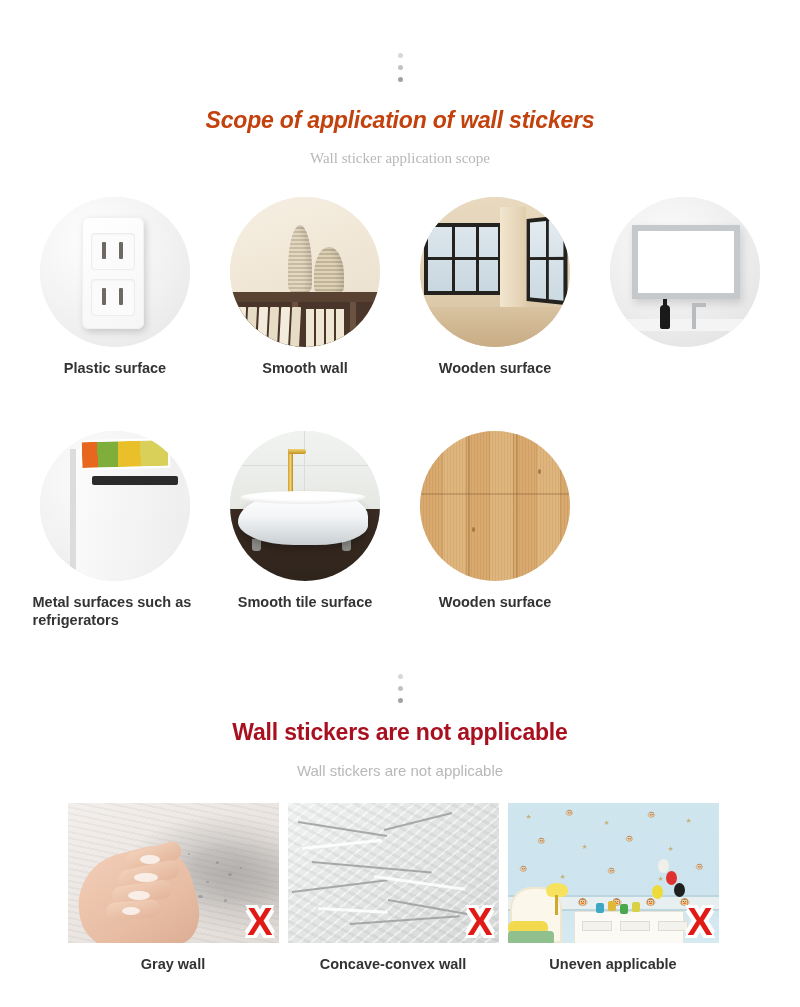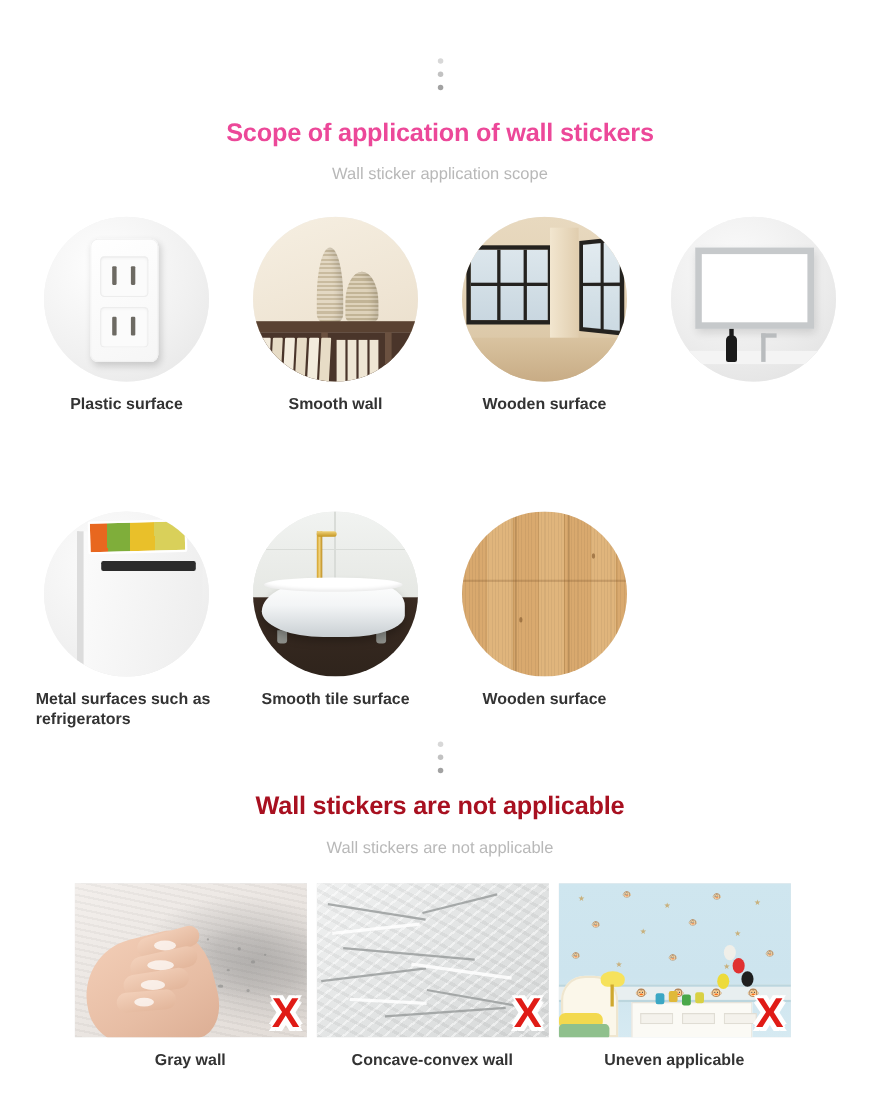--- a/index.html
+++ b/index.html
@@ -19,21 +19,21 @@
   .dots .dot:nth-child(2) { background: #c2c2c2; }
   .dots .dot:nth-child(3) { background: #a2a2a2; margin-bottom: 0; }
 
   
   .heading {
     text-align: center;
     font-weight: bold;
     font-size: 23px;
     letter-spacing: -0.2px;
   }
-  .heading.green { color: #ec4899; }
+  .heading.green { color: #c2410c; font-style: italic; }
   .heading.red   { color: #a81020; }
   .subheading {
     text-align: center;
     font-size: 15px;
     color: #b8b8b8;
     font-weight: normal;
   }
 
   
   .grid4 {
@@ -262,21 +262,21 @@
 
 <div class="page">
 
   <div class="dots" style="position:absolute; left:0; top:53px;">
     <span class="dot"></span>
     <span class="dot"></span>
     <span class="dot"></span>
   </div>
 
   <div class="heading green" style="position:absolute; left:0; width:800px; top:107px;">Scope of application of wall stickers</div>
-  <div class="subheading" style="position:absolute; left:0; width:800px; top:150px;">Wall sticker application scope</div>
+  <div class="subheading" style="position:absolute; left:0; width:800px; top:150px;font-family:Liberation Serif, serif;">Wall sticker application scope</div>
 
   <div class="grid4" style="position:absolute; left:20px; top:197px;">
 
     <div class="cell">
       <div class="circle">
         <div class="art a-outlet">
           <div class="plate">
             <div class="sock s1">
                 <span class="sl l"></span>
                 <span class="sl r"></span>
@@ -343,21 +343,21 @@
         <div class="art a-mirror">
           <div class="frame"></div>
           <div class="counter"></div>
           <div class="bottle"></div>
           <div class="tap"></div>
         </div>
       </div>
     </div>
   </div>
 
-  <div class="grid4" style="position:absolute; left:20px; top:465px;">
+  <div class="grid4" style="position:absolute; left:20px; top:431px;">
 
     <div class="cell">
       <div class="circle">
         <div class="art a-fridge">
           <div class="body"></div>
             <div class="edge"></div>
           <div class="magnet"></div>
             <div class="handle"></div>
         </div>
       </div>

